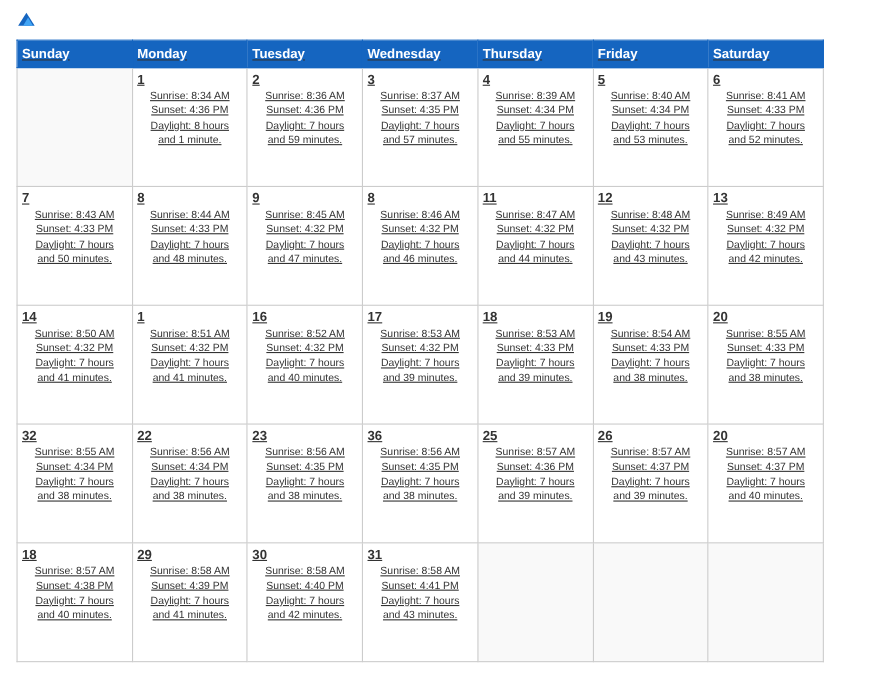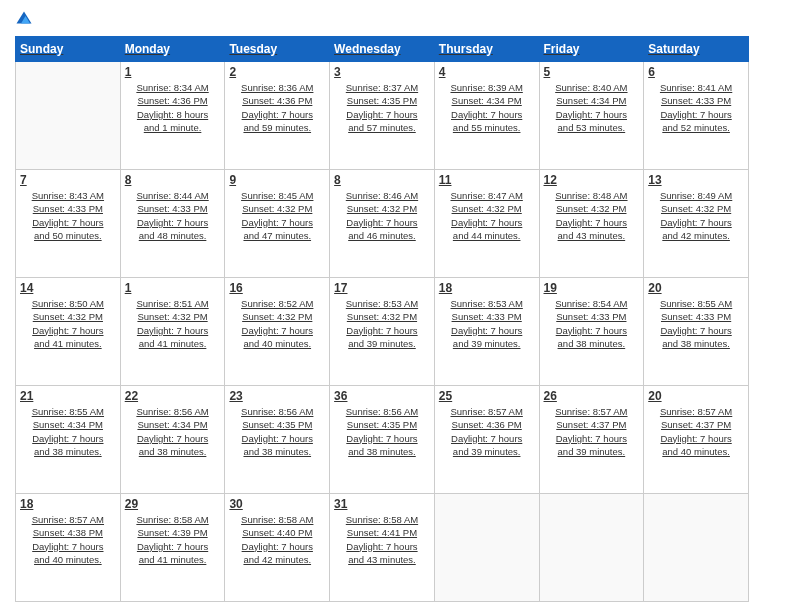--- a/index.html
+++ b/index.html
@@ -211,21 +211,21 @@
             <div class="day-number">19</div>
             <div class="day-info">Sunrise: 8:54 AM<br>Sunset: 4:33 PM<br>Daylight: 7 hours<br>and 38 minutes.</div>
           </td>
           <td>
             <div class="day-number">20</div>
             <div class="day-info">Sunrise: 8:55 AM<br>Sunset: 4:33 PM<br>Daylight: 7 hours<br>and 38 minutes.</div>
           </td>
         </tr>
         <tr>
           <td>
-            <div class="day-number">21</div>
+            <div class="day-number">32</div>
             <div class="day-info">Sunrise: 8:55 AM<br>Sunset: 4:34 PM<br>Daylight: 7 hours<br>and 38 minutes.</div>
           </td>
           <td>
             <div class="day-number">22</div>
             <div class="day-info">Sunrise: 8:56 AM<br>Sunset: 4:34 PM<br>Daylight: 7 hours<br>and 38 minutes.</div>
           </td>
           <td>
             <div class="day-number">23</div>
             <div class="day-info">Sunrise: 8:56 AM<br>Sunset: 4:35 PM<br>Daylight: 7 hours<br>and 38 minutes.</div>
           </td>

